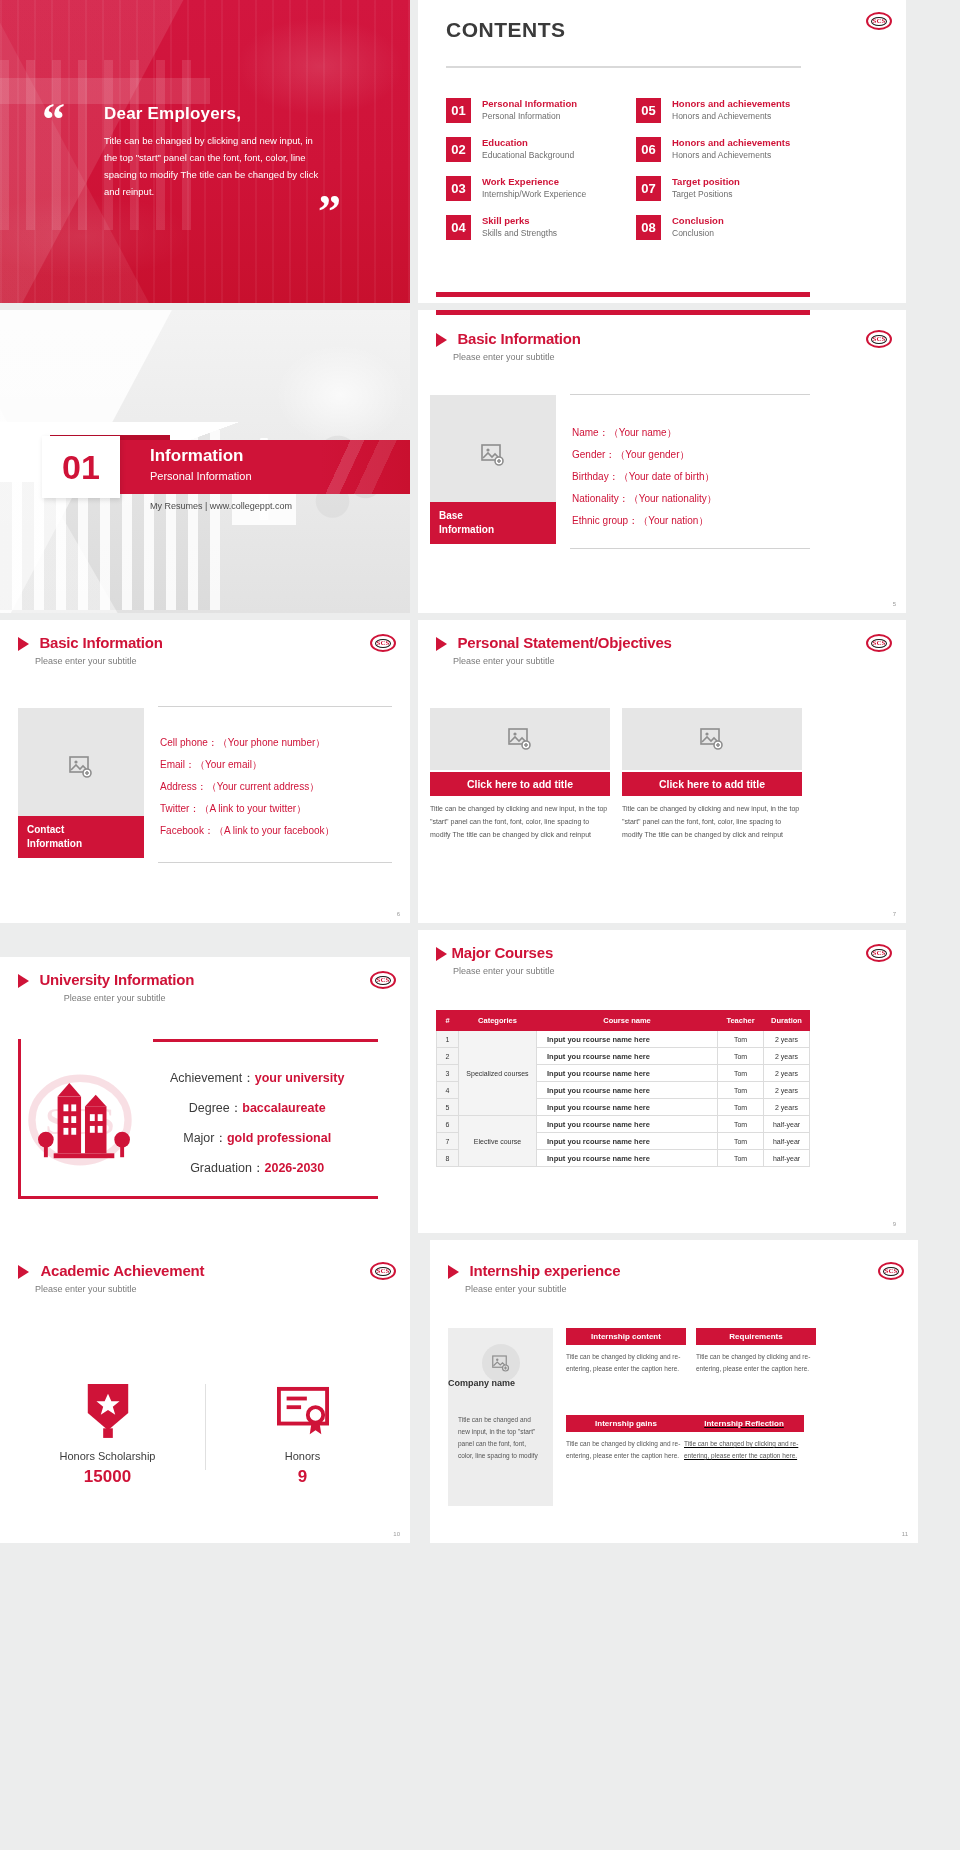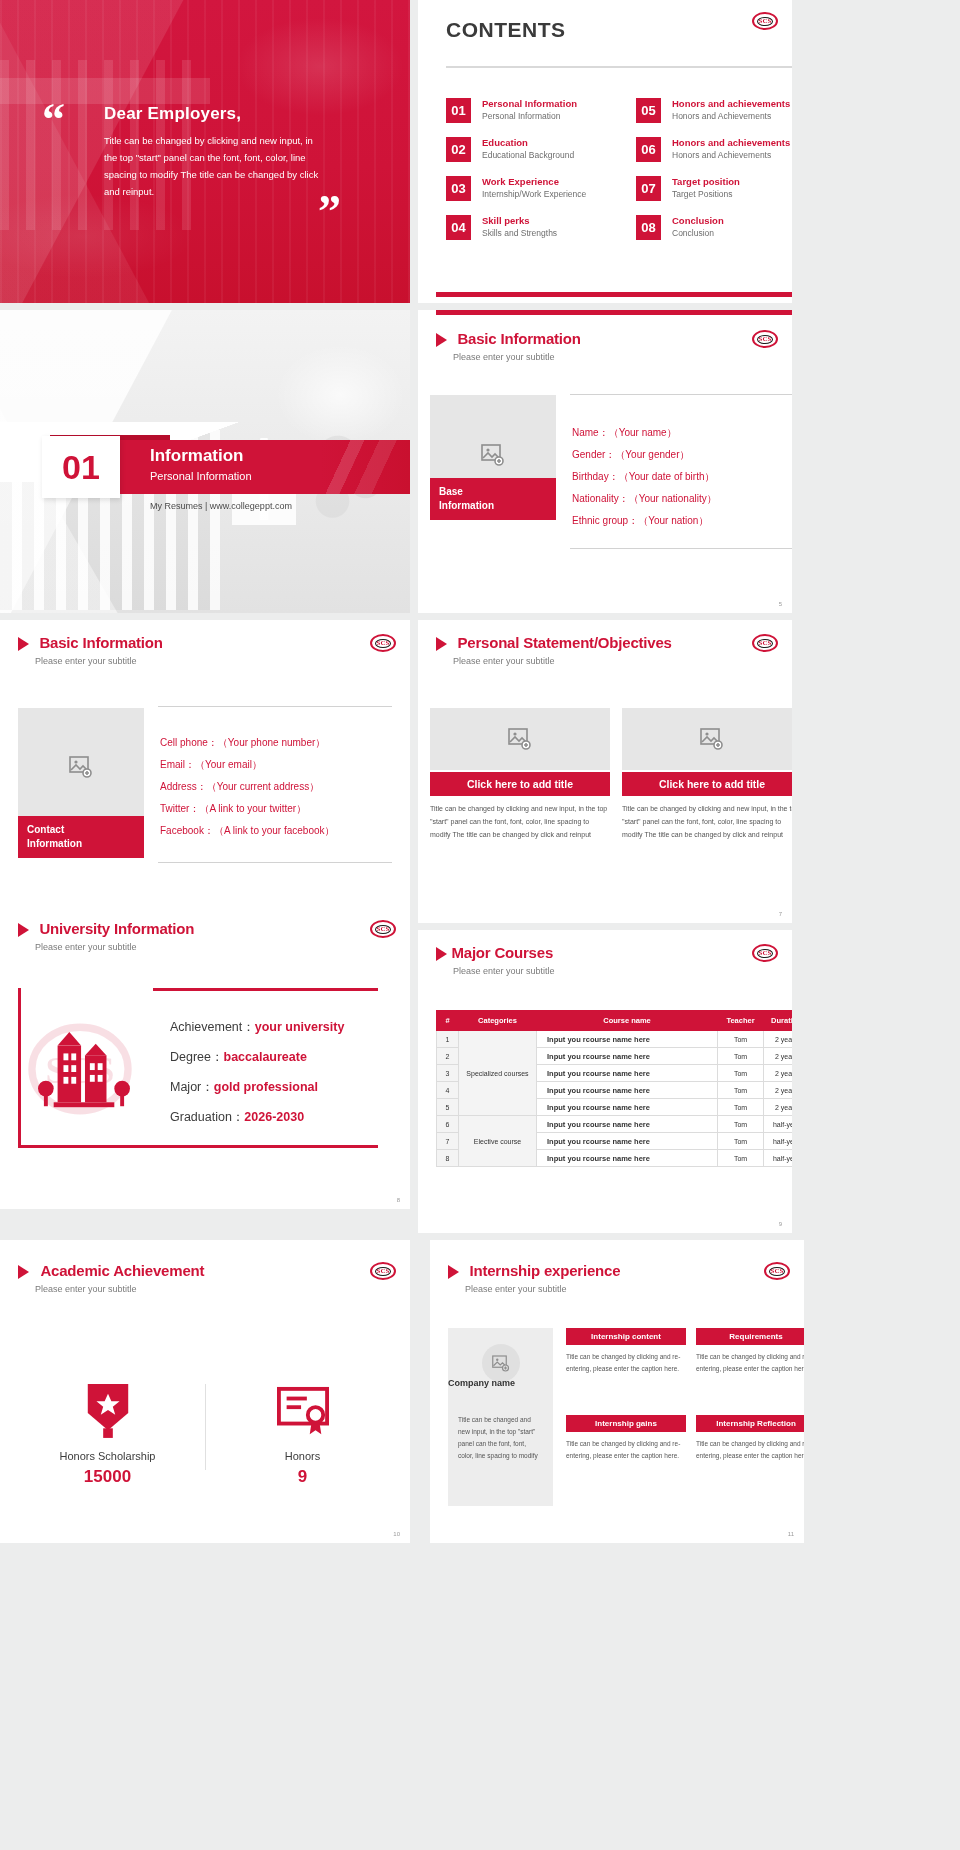--- a/index.html
+++ b/index.html
@@ -6,21 +6,21 @@
   body {
     width: 960px; height: 1850px;
     background: #eceded;
     font-family: "Liberation Sans", sans-serif;
     overflow: hidden;
   }
   .sheet { width: 960px; height: 1850px; position: relative; }
 
   .slide { position: absolute; background: #fff; overflow: hidden; }
   .col-l { left: 0; width: 410px; }
-  .col-r { left: 418px; width: 374px; padding-left: 13px; }
+  .col-r { left: 418px; width: 488px; padding-left: 13px; }
 
   
   .hdr { position: absolute; left: 18px; top: 14px; }
   .tri-red {
     width: 0; height: 0;
     border-top: 7px solid transparent;
     border-bottom: 7px solid transparent;
     border-left: 11px solid #cf1338;
     display: inline-block; vertical-align: middle;
   }
@@ -187,21 +187,21 @@
 
   
   #s6 { top: 620px; height: 303px; }
   .btn-red {
     background:#cf1338; color:#fff; font-size:10.5px; font-weight:bold;
     text-align:center; padding:6px 0;
   }
   .body-sm { font-size:7px; color:#555; line-height:13px; }
 
   
-  #s7 { top: 906px; height: 303px; }
+  #s7 { top: 957px; height: 303px; text-align: center; }
   #s7 .panel { position:absolute; left:18px; top:82px; width:360px; height:160px; }
   #s7 .tline { position:absolute; left:135px; top:0; width:225px; height:3px; background:#cf1338; }
   #s7 .bline { position:absolute; left:0; bottom:0; width:360px; height:3px; background:#cf1338; }
   #s7 .lline { position:absolute; left:0; top:0; width:3px; height:100%; background:#cf1338; }
   #s7 .ghost {
     position:absolute; left:8px; top:34px; width:108px; height:94px; opacity:.13;
   }
   #s7 .bicon { position:absolute; left:12px; top:40px; width:108px; height:88px; }
   #s7 .rows { position:absolute; left:152px; top:24px; }
   .urow { font-size:12.5px; line-height:30px; color:#3c3c3c; }
@@ -353,21 +353,21 @@
     <div class="photo-card ph" style="left:12px;top:85px;width:126px;height:120px;">
       <svg viewBox="0 0 24 22" fill="none" stroke="#8e8e8e" stroke-width="1.6">
         <rect x="1" y="1" width="18" height="15"></rect>
         <circle cx="7" cy="6" r="1.6" fill="#8e8e8e" stroke="none"></circle>
         <path d="M2 14l5-5 4 4 3-3 5 5"></path>
         <circle cx="18" cy="17" r="4" fill="#fff"></circle>
         <path d="M18 15v4M16 17h4"></path>
       </svg>
     </div>
     <div style="position:absolute;left:12px;top:168px;width:126px;">
-      <div style="background:#cf1338;color:#fff;font-size:10px;font-weight:bold;padding:7px 9px;line-height:14px;">
+      <div style="background:#cf1338;color:#fff;font-size:10px;font-weight:bold;padding:7px 9px;line-height:14px;margin-top:24px;">
         <div>Base</div>
         <div>Information</div>
       </div>
     </div>
 
     <div class="kv-rule" style="left:152px;top:84px;width:240px;"></div>
     <div class="kv-list" style="left:154px;top:112px;">
       <div class="kv"><b>Name：</b><span class="v">（Your name）</span></div>
       <div class="kv"><b>Gender：</b><span class="v">（Your gender）</span></div>
       <div class="kv"><b>Birthday：</b><span class="v">（Your date of birth）</span></div>
@@ -656,20 +656,20 @@
       <div class="bd">Title can be changed by clicking and re-entering, please enter the caption here.</div>
     </div>
     <div class="card-i" style="left:266px;top:88px;">
       <div class="hd">Requirements</div>
       <div class="bd">Title can be changed by clicking and re-entering, please enter the caption here.</div>
     </div>
     <div class="card-i" style="left:136px;top:175px;">
       <div class="hd">Internship gains</div>
       <div class="bd">Title can be changed by clicking and re-entering, please enter the caption here.</div>
     </div>
-    <div class="card-i" style="left:266px;top:175px;">
+    <div class="card-i" style="left:254px;top:175px;text-decoration:underline;">
       <div class="hd">Internship Reflection</div>
       <div class="bd">Title can be changed by clicking and re-entering, please enter the caption here.</div>
     </div>
     <div class="pg">11</div>
   </div>
 
 </div>
 
 </body></html>

